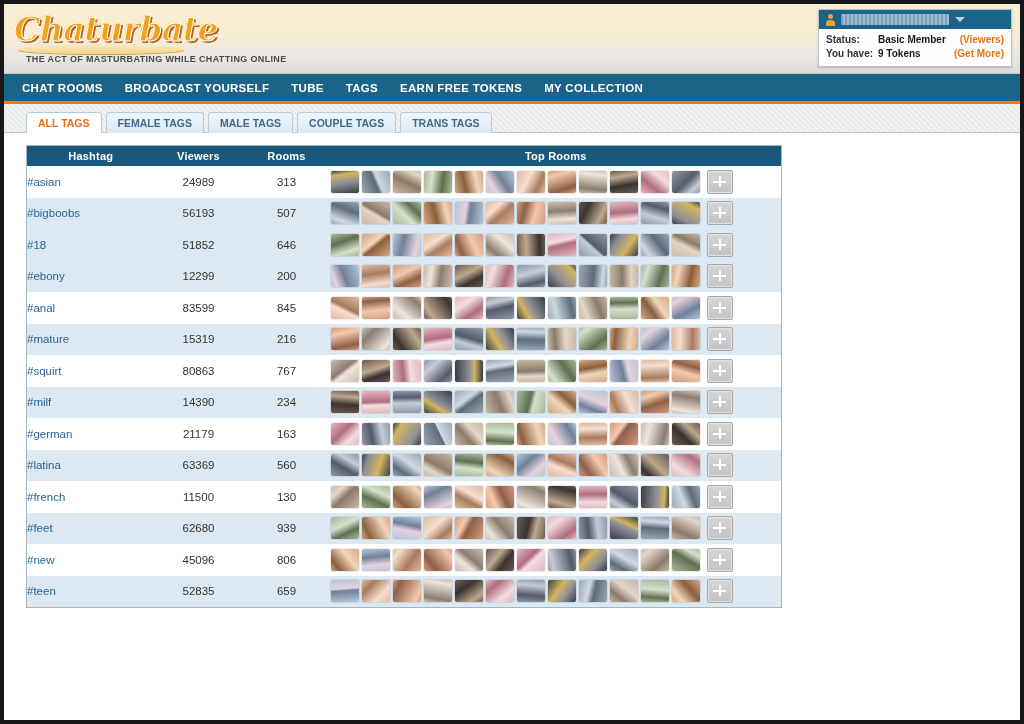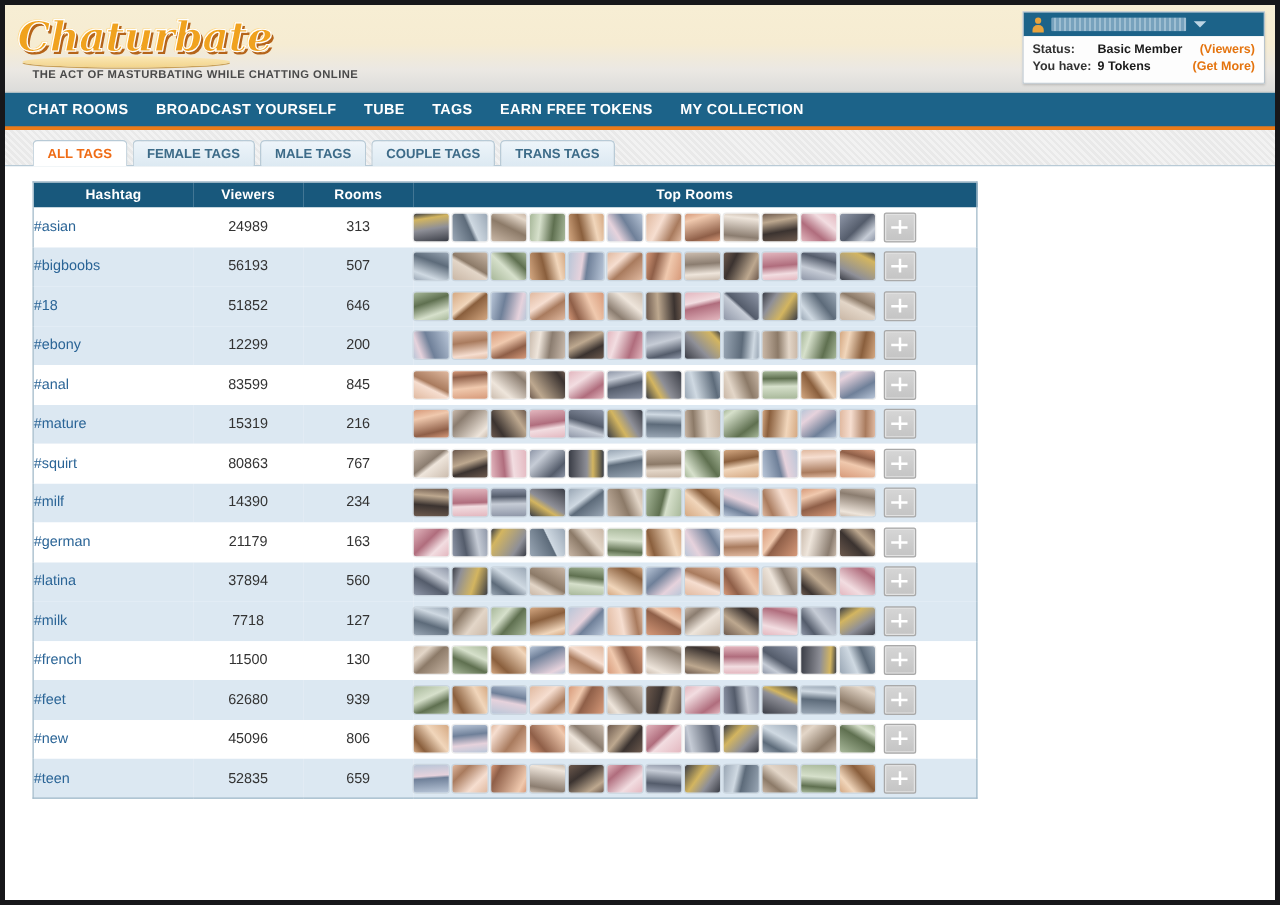--- a/index.html
+++ b/index.html
@@ -523,62 +523,40 @@
                 <div class="thumb" style="background-image: linear-gradient(358deg, #e0b9a0 0%, #a97b5e 35%, #f6ded0 72%, #e0b9a0 100%);"></div>
                 <div class="thumb" style="background-image: linear-gradient(306deg, #d79a7a 0%, #8f5f48 54%, #f0c9ae 66%, #d79a7a 100%);"></div>
                 <div class="thumb" style="background-image: linear-gradient(284deg, #cbbcae 0%, #8b7d70 21%, #eee5db 71%, #cbbcae 100%);"></div>
                 <div class="thumb" style="background-image: linear-gradient(224deg, #6d5a4e 0%, #bda88f 32%, #3b3330 59%, #6d5a4e 100%);"></div>
                 <div class="add-btn" title="+"></div>
               </div>
             </td>
           </tr>
           <tr class="even">
             <td class="cell-hashtag">#latina</td>
-            <td class="cell-num">37894</td>
+            <td class="cell-num">63369</td>
             <td class="cell-num">560</td>
             <td class="cell-thumbs">
               <div class="thumbs">
                 <div class="thumb" style="background-image: linear-gradient(30deg, #8f97a8 0%, #545c6b 41%, #c6ccd6 68%, #8f97a8 100%);"></div>
                 <div class="thumb" style="background-image: linear-gradient(108deg, #3a3d46 0%, #8e8f97 22%, #d3b560 61%, #3a3d46 100%);"></div>
                 <div class="thumb" style="background-image: linear-gradient(35deg, #9aa7b5 0%, #5d6b7a 26%, #cfd9e2 57%, #9aa7b5 100%);"></div>
                 <div class="thumb" style="background-image: linear-gradient(209deg, #c9b7a6 0%, #8c7a68 53%, #e3d6c8 75%, #c9b7a6 100%);"></div>
                 <div class="thumb" style="background-image: linear-gradient(187deg, #a8b89a 0%, #5f7050 38%, #d6e0cb 63%, #a8b89a 100%);"></div>
                 <div class="thumb" style="background-image: linear-gradient(210deg, #d4a882 0%, #8a5f3d 26%, #f1d6bb 77%, #d4a882 100%);"></div>
                 <div class="thumb" style="background-image: linear-gradient(139deg, #b9c6d8 0%, #6f8099 37%, #e6d2dc 71%, #b9c6d8 100%);"></div>
                 <div class="thumb" style="background-image: linear-gradient(202deg, #e0b9a0 0%, #a97b5e 40%, #f6ded0 61%, #e0b9a0 100%);"></div>
                 <div class="thumb" style="background-image: linear-gradient(56deg, #d79a7a 0%, #8f5f48 28%, #f0c9ae 66%, #d79a7a 100%);"></div>
                 <div class="thumb" style="background-image: linear-gradient(244deg, #cbbcae 0%, #8b7d70 34%, #eee5db 62%, #cbbcae 100%);"></div>
                 <div class="thumb" style="background-image: linear-gradient(222deg, #6d5a4e 0%, #bda88f 50%, #3b3330 82%, #6d5a4e 100%);"></div>
                 <div class="thumb" style="background-image: linear-gradient(215deg, #e3b7bf 0%, #b06d7d 22%, #f2dde1 70%, #e3b7bf 100%);"></div>
                 <div class="add-btn" title="+"></div>
               </div>
             </td>
           </tr>
-          <tr class="even">
-            <td class="cell-hashtag">#milk</td>
-            <td class="cell-num">7718</td>
-            <td class="cell-num">127</td>
-            <td class="cell-thumbs">
-              <div class="thumbs">
-                <div class="thumb" style="background-image: linear-gradient(18deg, #9aa7b5 0%, #5d6b7a 39%, #cfd9e2 72%, #9aa7b5 100%);"></div>
-                <div class="thumb" style="background-image: linear-gradient(128deg, #c9b7a6 0%, #8c7a68 25%, #e3d6c8 61%, #c9b7a6 100%);"></div>
-                <div class="thumb" style="background-image: linear-gradient(311deg, #a8b89a 0%, #5f7050 43%, #d6e0cb 67%, #a8b89a 100%);"></div>
-                <div class="thumb" style="background-image: linear-gradient(162deg, #d4a882 0%, #8a5f3d 41%, #f1d6bb 81%, #d4a882 100%);"></div>
-                <div class="thumb" style="background-image: linear-gradient(314deg, #b9c6d8 0%, #6f8099 40%, #e6d2dc 57%, #b9c6d8 100%);"></div>
-                <div class="thumb" style="background-image: linear-gradient(259deg, #e0b9a0 0%, #a97b5e 22%, #f6ded0 58%, #e0b9a0 100%);"></div>
-                <div class="thumb" style="background-image: linear-gradient(30deg, #d79a7a 0%, #8f5f48 52%, #f0c9ae 67%, #d79a7a 100%);"></div>
-                <div class="thumb" style="background-image: linear-gradient(142deg, #cbbcae 0%, #8b7d70 26%, #eee5db 57%, #cbbcae 100%);"></div>
-                <div class="thumb" style="background-image: linear-gradient(36deg, #6d5a4e 0%, #bda88f 38%, #3b3330 75%, #6d5a4e 100%);"></div>
-                <div class="thumb" style="background-image: linear-gradient(194deg, #e3b7bf 0%, #b06d7d 23%, #f2dde1 72%, #e3b7bf 100%);"></div>
-                <div class="thumb" style="background-image: linear-gradient(52deg, #8f97a8 0%, #545c6b 25%, #c6ccd6 56%, #8f97a8 100%);"></div>
-                <div class="thumb" style="background-image: linear-gradient(326deg, #3a3d46 0%, #8e8f97 36%, #d3b560 70%, #3a3d46 100%);"></div>
-                <div class="add-btn" title="+"></div>
-              </div>
-            </td>
-          </tr>
           <tr class="odd">
             <td class="cell-hashtag">#french</td>
             <td class="cell-num">11500</td>
             <td class="cell-num">130</td>
             <td class="cell-thumbs">
               <div class="thumbs">
                 <div class="thumb" style="background-image: linear-gradient(317deg, #c9b7a6 0%, #8c7a68 51%, #e3d6c8 74%, #c9b7a6 100%);"></div>
                 <div class="thumb" style="background-image: linear-gradient(25deg, #a8b89a 0%, #5f7050 38%, #d6e0cb 66%, #a8b89a 100%);"></div>
                 <div class="thumb" style="background-image: linear-gradient(43deg, #d4a882 0%, #8a5f3d 28%, #f1d6bb 84%, #d4a882 100%);"></div>
                 <div class="thumb" style="background-image: linear-gradient(154deg, #b9c6d8 0%, #6f8099 32%, #e6d2dc 82%, #b9c6d8 100%);"></div>

